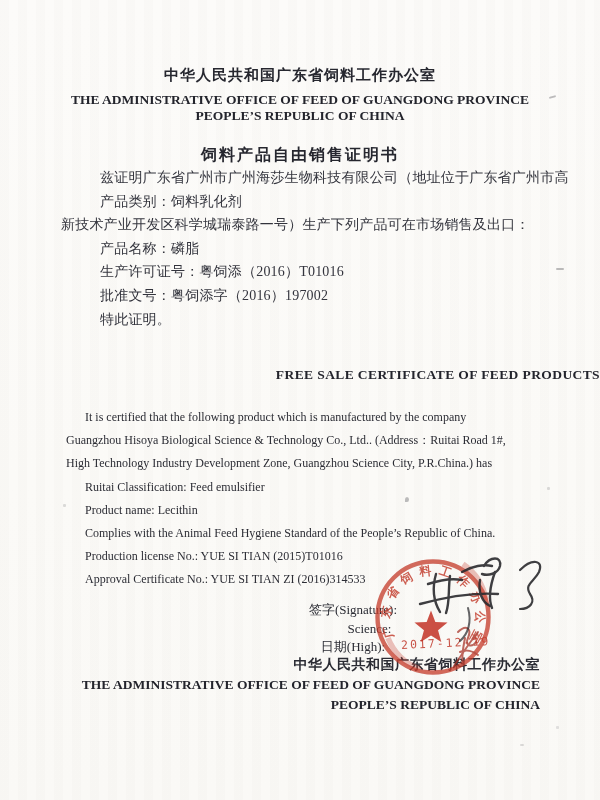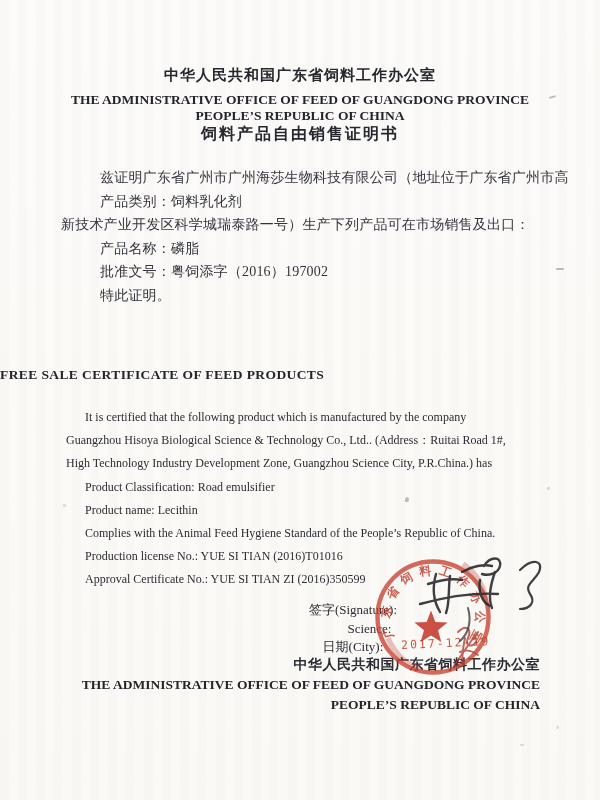--- a/index.html
+++ b/index.html
@@ -11,25 +11,25 @@
       repeating-linear-gradient(90deg, rgba(120,110,95,0.018) 0 9px, rgba(255,255,255,0) 9px 18px),
       linear-gradient(180deg,#fcfbf9 0%,#fbfaf7 60%,#faf9f6 100%);
     overflow:hidden;
     font-family:"Liberation Serif","DejaVu Serif",serif;
     color:#2c2d35;
   }
   .center{text-align:center;}
   .hdr{position:absolute;left:0;top:66px;width:600px;}
   .hdr-zh{font-size:15px;font-weight:bold;letter-spacing:1px;color:#26272f;}
   .hdr-en{margin-top:7px;font-size:13.5px;font-weight:bold;line-height:16px;color:#23242c;}
-  .cert-title{font-size:16px;font-weight:bold;letter-spacing:2px;color:#26272f;}
+  .cert-title{margin-top:21px;font-size:16px;font-weight:bold;letter-spacing:2px;color:#26272f;}
   .zh-body{position:absolute;left:61px;top:166px;width:482px;font-size:14px;line-height:23.6px;letter-spacing:0.2px;color:#33343d;}
   .zh-body .ln{white-space:nowrap;}
   .zh-body .indent{padding-left:39px;}
-  .en-title{position:absolute;left:0;top:367px;width:600px;text-align:left;font-size:13.5px;font-weight:bold;letter-spacing:0.4px;color:#23242c;}
+  .en-title{position:absolute;left:0;top:367px;width:600px;text-align:right;font-size:13.5px;font-weight:bold;letter-spacing:0.4px;color:#23242c;}
   .en-body{position:absolute;left:66px;top:391px;width:470px;font-size:12px;line-height:23.2px;color:#2b2c34;margin-top:15px;}
   .en-body .ln{white-space:nowrap;}
   .en-body .indent{padding-left:19px;}
   .sig-block{position:absolute;right:170px;top:601px;text-align:center;font-size:13px;line-height:18.7px;color:#2b2c34;}
   .sig-block .pad{padding-right:33px;}
   .date-stamp{
     position:absolute;left:401px;top:636px;
     font-family:"DejaVu Sans Mono",monospace;
     font-size:11.5px;letter-spacing:2px;color:#c0392b;opacity:0.85;
     transform:rotate(-2.5deg);white-space:nowrap;
@@ -53,40 +53,41 @@
       <div>PEOPLE’S REPUBLIC OF CHINA</div>
     </div>
     <div class="cert-title">饲料产品自由销售证明书</div>
   </div>
 
   <div class="zh-body">
     <div class="ln indent">兹证明广东省广州市广州海莎生物科技有限公司（地址位于广东省广州市高</div>
     <div class="ln indent">产品类别：饲料乳化剂</div>
     <div class="ln">新技术产业开发区科学城瑞泰路一号）生产下列产品可在市场销售及出口：</div>
     <div class="ln indent">产品名称：磷脂</div>
+    <div class="ln indent">生产许可证号：粤饲添（2016）T01016</div>
     <div class="ln indent">批准文号：粤饲添字（2016）197002</div>
     <div class="ln indent">特此证明。</div>
   </div>
 
   <div class="en-title">FREE SALE CERTIFICATE OF FEED PRODUCTS</div>
   <div class="en-body">
     <div class="ln indent">It is certified that the following product which is manufactured by the company</div>
     <div class="ln">Guangzhou Hisoya Biological Science &amp; Technology Co., Ltd.. (Address：Ruitai Road 1#,</div>
     <div class="ln">High Technology Industry Development Zone, Guangzhou Science City, P.R.China.) has</div>
-    <div class="ln indent">Product Classification: Road emulsifier</div>
+    <div class="ln indent">Ruitai Classification: Feed emulsifier</div>
     <div class="ln indent">Product name: Lecithin</div>
     <div class="ln indent">Complies with the Animal Feed Hygiene Standard of the People’s Republic of China.</div>
-    <div class="ln indent">Production license No.: YUE SI TIAN (2016)T01016</div>
-    <div class="ln indent">Approval Certificate No.: YUE SI TIAN ZI (2016)350599</div>
+    <div class="ln indent">Production license No.: YUE SI TIAN (2015)T01016</div>
+    <div class="ln indent">Approval Certificate No.: YUE SI TIAN ZI (2016)314533</div>
   </div>
 
   <div class="sig-block">
     <div class="pad">签字(Signature):</div>
     <div>Science:</div>
-    <div class="pad">日期(City):</div>
+    <div class="pad">日期(High):</div>
   </div>
 
   <div class="date-stamp">2017-12-19</div>
 
   <div class="footer">
     <div class="footer-zh">中华人民共和国广东省饲料工作办公室</div>
     <div class="footer-en">THE ADMINISTRATIVE OFFICE OF FEED OF GUANGDONG PROVINCE</div>
     <div class="footer-en">PEOPLE’S REPUBLIC OF CHINA</div>
   </div>
 

